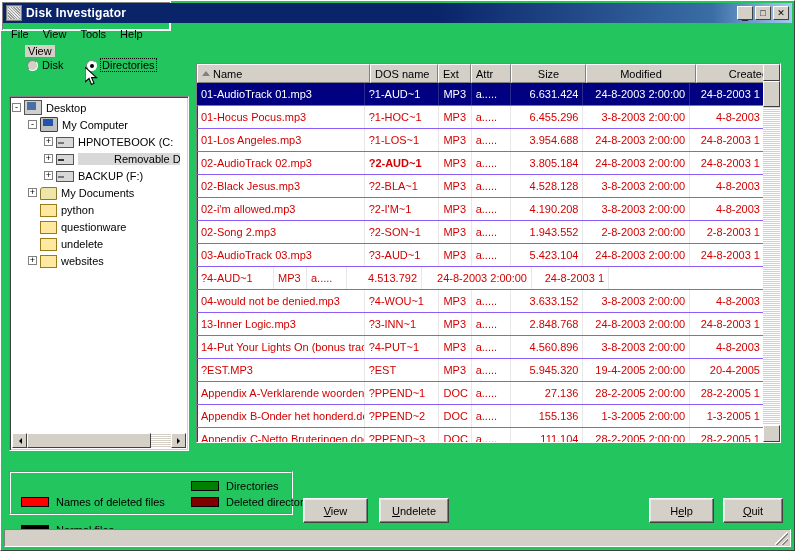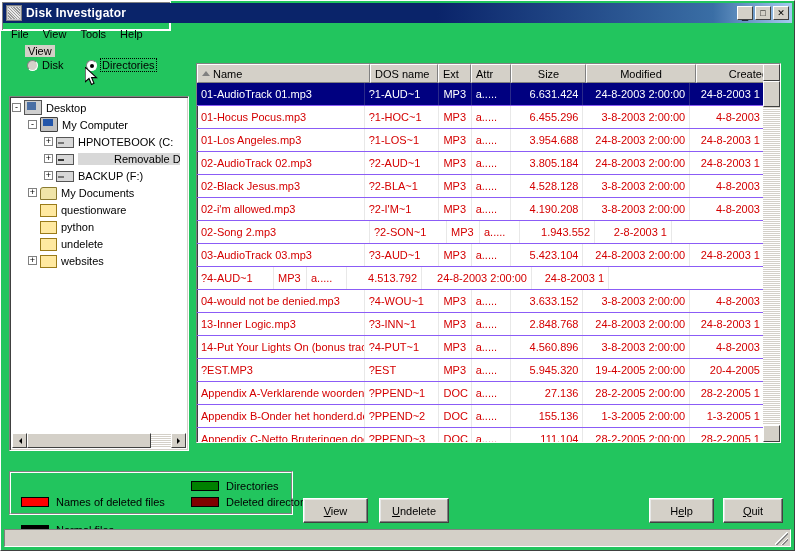--- a/index.html
+++ b/index.html
@@ -241,26 +241,26 @@
           <div class="tlabel">BACKUP (F:)</div>
         </div>
         <div class="tnode" style="padding-left: 16px;">
           <div class="tplug">+</div>
           <div class="ticon ic-docs"></div>
           <div class="tlabel">My Documents</div>
         </div>
         <div class="tnode" style="padding-left: 16px;">
           <div class="tplug empty"></div>
           <div class="ticon ic-folder"></div>
-          <div class="tlabel">questionware</div>
+          <div class="tlabel">python</div>
         </div>
         <div class="tnode" style="padding-left: 16px;">
           <div class="tplug empty"></div>
           <div class="ticon ic-folder"></div>
-          <div class="tlabel">python</div>
+          <div class="tlabel">questionware</div>
         </div>
         <div class="tnode" style="padding-left: 16px;">
           <div class="tplug empty"></div>
           <div class="ticon ic-folder"></div>
           <div class="tlabel">undelete</div>
         </div>
         <div class="tnode" style="padding-left: 16px;">
           <div class="tplug">+</div>
           <div class="ticon ic-folder"></div>
           <div class="tlabel">websites</div>
@@ -327,21 +327,21 @@
           <div class="lv-td" style="width: 173px; color: rgb(212, 0, 0);">01-Los Angeles.mp3</div>
           <div class="lv-td" style="width: 77px; color: rgb(212, 0, 0);">?1-LOS~1</div>
           <div class="lv-td" style="width: 33px; color: rgb(212, 0, 0);">MP3</div>
           <div class="lv-td" style="width: 40px; color: rgb(212, 0, 0);">a.....</div>
           <div class="lv-td rgt" style="width: 75px; color: rgb(212, 0, 0);">3.954.688</div>
           <div class="lv-td rgt" style="width: 110px; color: rgb(212, 0, 0);">24-8-2003 2:00:00</div>
           <div class="lv-td rgt" style="width: 77px; color: rgb(212, 0, 0);">24-8-2003 1</div>
         </div>
         <div class="lv-row">
           <div class="lv-td" style="width: 173px; color: rgb(212, 0, 0);">02-AudioTrack 02.mp3</div>
-          <div class="lv-td" style="width: 77px; color: rgb(212, 0, 0);">?2-AUD~1</div>
+          <div class="lv-td" style="width: 77px; color: rgb(212, 0, 0); font-weight: bold;">?2-AUD~1</div>
           <div class="lv-td" style="width: 33px; color: rgb(212, 0, 0);">MP3</div>
           <div class="lv-td" style="width: 40px; color: rgb(212, 0, 0);">a.....</div>
           <div class="lv-td rgt" style="width: 75px; color: rgb(212, 0, 0);">3.805.184</div>
           <div class="lv-td rgt" style="width: 110px; color: rgb(212, 0, 0);">24-8-2003 2:00:00</div>
           <div class="lv-td rgt" style="width: 77px; color: rgb(212, 0, 0);">24-8-2003 1</div>
         </div>
         <div class="lv-row">
           <div class="lv-td" style="width: 173px; color: rgb(212, 0, 0);">02-Black Jesus.mp3</div>
           <div class="lv-td" style="width: 77px; color: rgb(212, 0, 0);">?2-BLA~1</div>
           <div class="lv-td" style="width: 33px; color: rgb(212, 0, 0);">MP3</div>
@@ -358,20 +358,21 @@
           <div class="lv-td rgt" style="width: 75px; color: rgb(212, 0, 0);">4.190.208</div>
           <div class="lv-td rgt" style="width: 110px; color: rgb(212, 0, 0);">3-8-2003 2:00:00</div>
           <div class="lv-td rgt" style="width: 77px; color: rgb(212, 0, 0);">4-8-2003</div>
         </div>
         <div class="lv-row">
           <div class="lv-td" style="width: 173px; color: rgb(212, 0, 0);">02-Song 2.mp3</div>
           <div class="lv-td" style="width: 77px; color: rgb(212, 0, 0);">?2-SON~1</div>
           <div class="lv-td" style="width: 33px; color: rgb(212, 0, 0);">MP3</div>
           <div class="lv-td" style="width: 40px; color: rgb(212, 0, 0);">a.....</div>
           <div class="lv-td rgt" style="width: 75px; color: rgb(212, 0, 0);">1.943.552</div>
+          <div class="lv-td rgt" style="width: 110px; color: rgb(212, 0, 0);">2-8-2003 2:00:00</div>
           <div class="lv-td rgt" style="width: 77px; color: rgb(212, 0, 0);">2-8-2003 1</div>
         </div>
         <div class="lv-row">
           <div class="lv-td" style="width: 173px; color: rgb(212, 0, 0);">03-AudioTrack 03.mp3</div>
           <div class="lv-td" style="width: 77px; color: rgb(212, 0, 0);">?3-AUD~1</div>
           <div class="lv-td" style="width: 33px; color: rgb(212, 0, 0);">MP3</div>
           <div class="lv-td" style="width: 40px; color: rgb(212, 0, 0);">a.....</div>
           <div class="lv-td rgt" style="width: 75px; color: rgb(212, 0, 0);">5.423.104</div>
           <div class="lv-td rgt" style="width: 110px; color: rgb(212, 0, 0);">24-8-2003 2:00:00</div>
           <div class="lv-td rgt" style="width: 77px; color: rgb(212, 0, 0);">24-8-2003 1</div>

